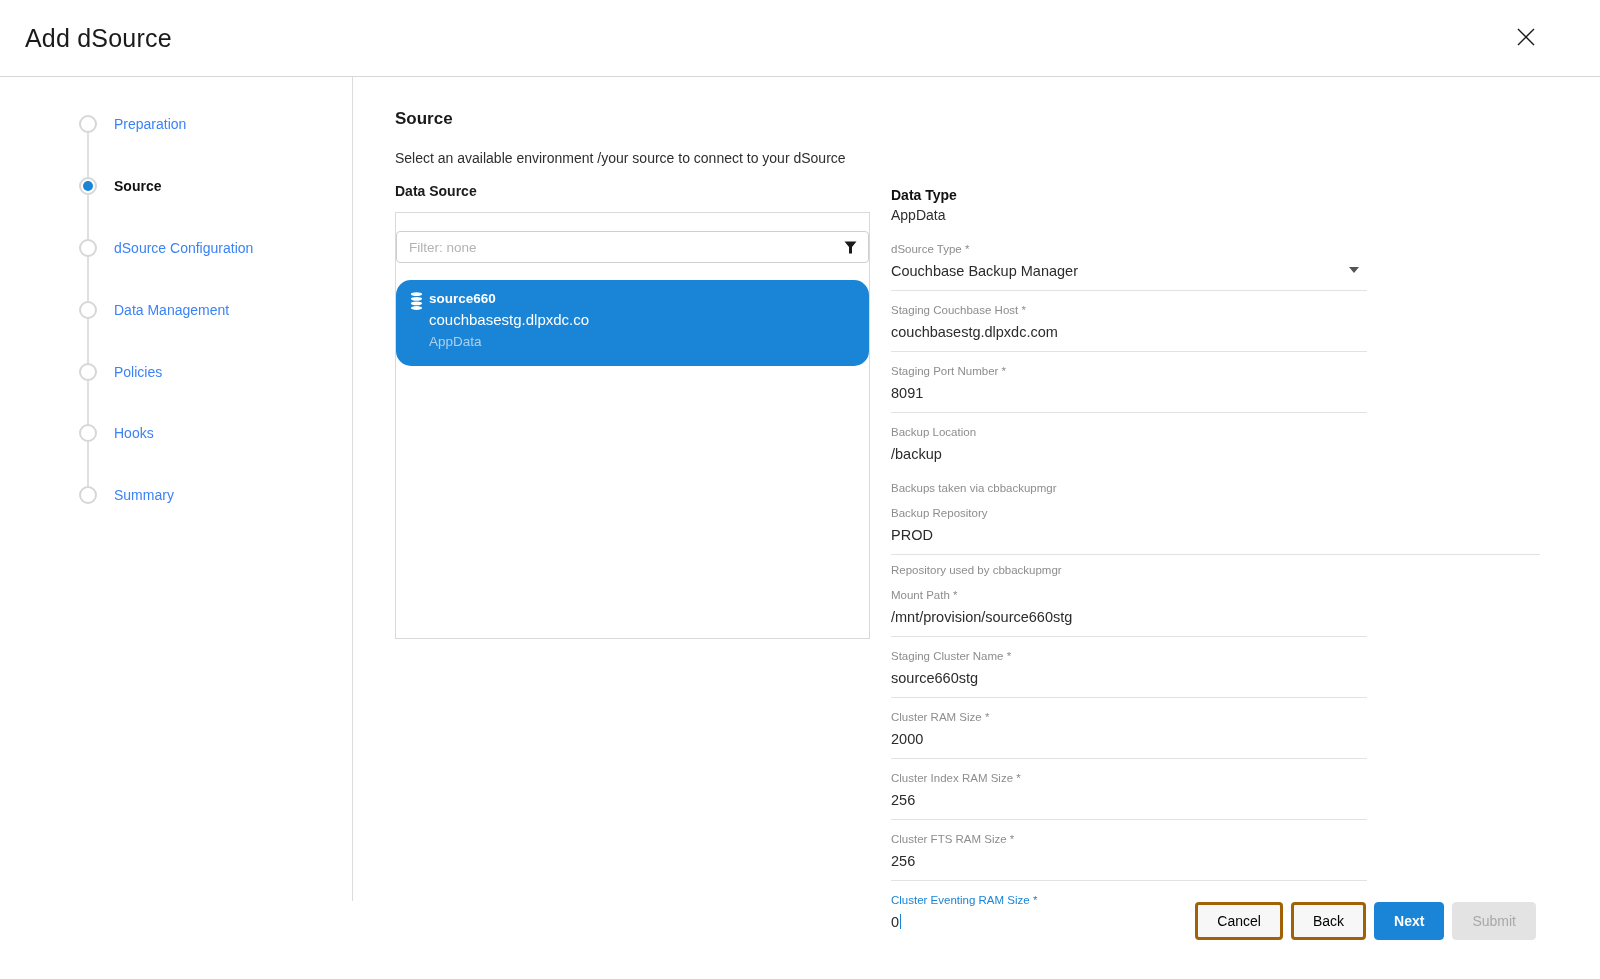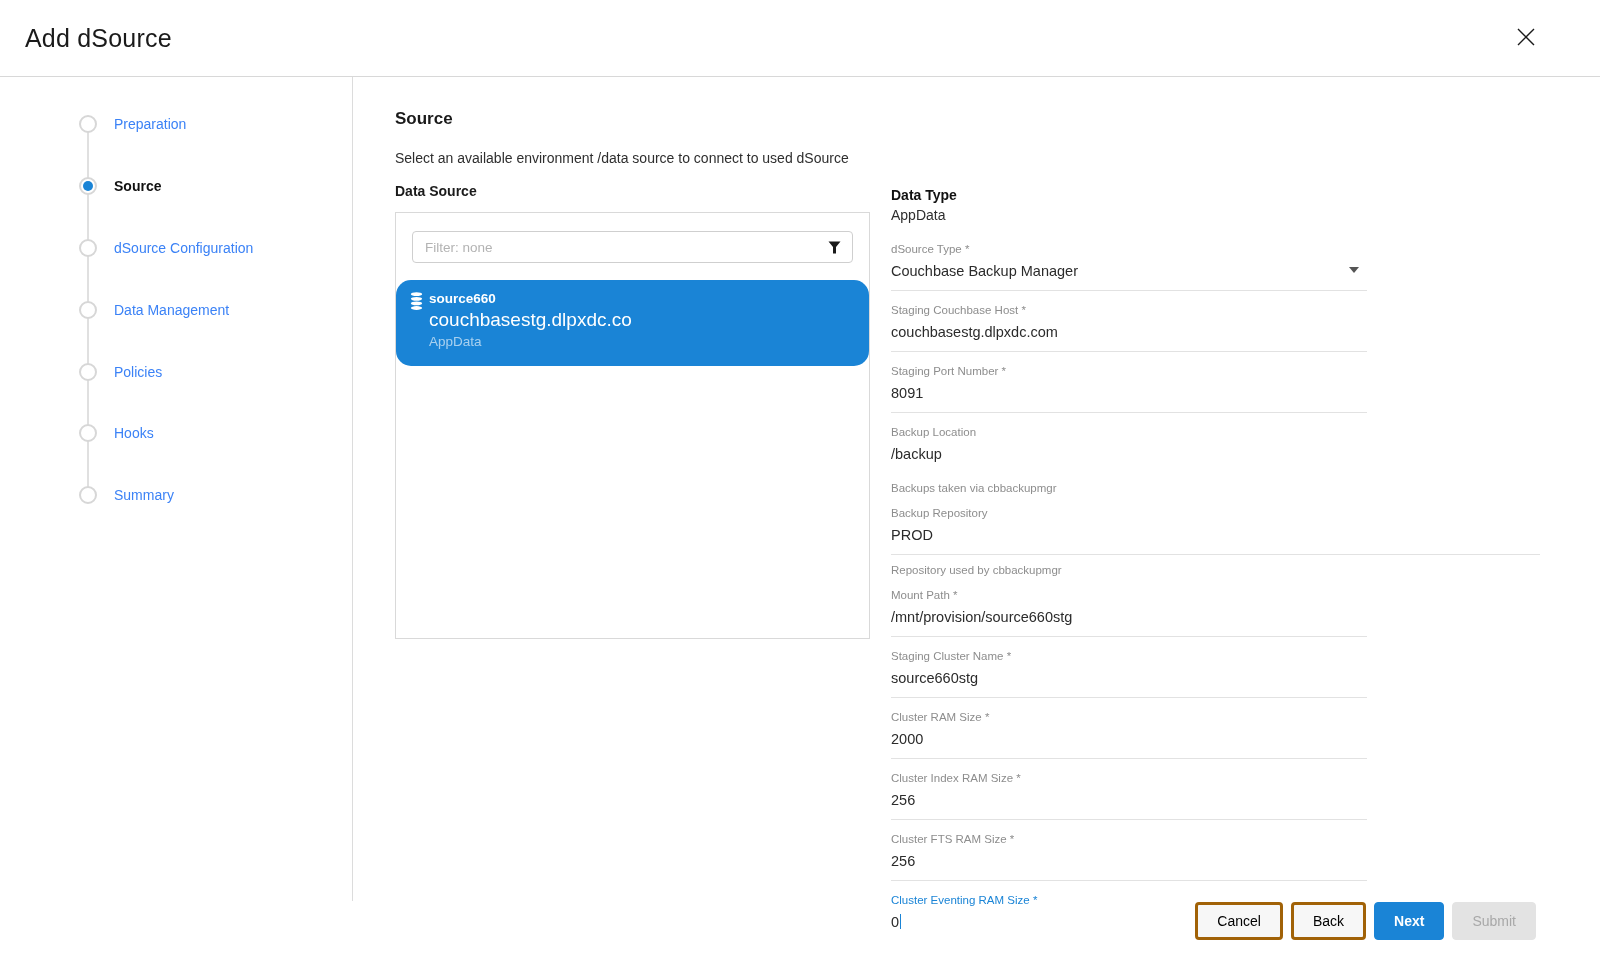--- a/index.html
+++ b/index.html
@@ -26,32 +26,32 @@
   .step.current .step-label { font-weight: bold; color: #111; }
   .s0{top:36px} .s1{top:98px} .s2{top:160px} .s3{top:222px} .s4{top:284px} .s5{top:345px} .s6{top:407px}
 
   
   .main { position: absolute; left: 395px; top: 77px; width: 476px; }
   .main h2 { margin-top: 32px; font-size: 17px; font-weight: bold; }
   .main .subtitle { margin-top: 21px; font-size: 14px; color: #2e2e2e; }
   .ds-label { margin: 17px 0 0; font-size: 14px; font-weight: bold; }
   .ds-panel { position: relative; margin-top: 13px; width: 475px; height: 427px;
     border: 1px solid #d9d9d9; background: #fff; }
-  .filter-wrap { position: relative; margin: 18px 16px 0; height: 20px; }
+  .filter-wrap { position: relative; margin: 18px 0 0; height: 20px; }
   .filter-input { width: 100%; height: 32px; border: 1px solid #cfcfcf; border-radius: 4px;
     padding: 0 30px 0 12px; font-size: 13.5px; color: #333; outline: none;
     font-family: "Liberation Sans", sans-serif; }
   .filter-input::placeholder { color: #b3b3b3; }
   .filter-icon { position: absolute; right: 12px; top: 9px; cursor: pointer; }
 
   .src-item { position: absolute; left: 0; top: 67px; width: 473px; height: 86px;
     background: #1a84d6; color: #fff; padding: 8px 14px 0 14px; cursor: pointer; border-radius: 15px; }
   .src-item .db-icon { position: absolute; left: 14px; top: 12px; }
   .src-name { margin-left: 19px; font-size: 13.5px; font-weight: bold; line-height: 21px; }
-  .src-host { margin-left: 19px; font-size: 19px; line-height: 22px; }
+  .src-host { margin-left: 19px; font-size: 15px; line-height: 22px; }
   .src-type { margin-left: 19px; font-size: 13.5px; line-height: 22px; color: rgba(255,255,255,.62); }
 
   
   .details { position: absolute; left: 891px; top: 77px; width: 476px; padding-top: 110px; }
   .dt-label { font-size: 14px; font-weight: bold; color: #111; line-height: 17px; }
   .dt-value { font-size: 14px; color: #2e2e2e; line-height: 19px; margin-top: 2px; }
   .fields { margin-top: 17px; }
   .field { position: relative; padding: 0 0 9px 0; border-bottom: 1px solid #e2e2e2; margin-bottom: 12px; }
   .field.no-line { border-bottom: none; }
   .field.has-helper { margin-bottom: 0; }
@@ -120,21 +120,21 @@
     <span class="step-label">Hooks</span>
   </div>
   <div class="step s6">
     <span class="step-dot"></span>
     <span class="step-label">Summary</span>
   </div>
 </div>
 
 <div class="main">
   <h2>Source</h2>
-  <div class="subtitle">Select an available environment /data source to connect to used dSource</div>
+  <div class="subtitle">Select an available environment /your source to connect to your dSource</div>
   <div class="ds-label">Data Source</div>
   <div class="ds-panel">
     <div class="filter-wrap">
       <input class="filter-input" type="text" placeholder="Filter: none" style="">
       <span class="filter-icon">
         <svg width="13" height="13" viewBox="0 0 13 13">
             <path d="M0.5 0.5 H12.5 L8 6 V12.5 L5 12.5 V6 Z" fill="#1a1a1a"></path>
           </svg>
       </span>
     </div>

